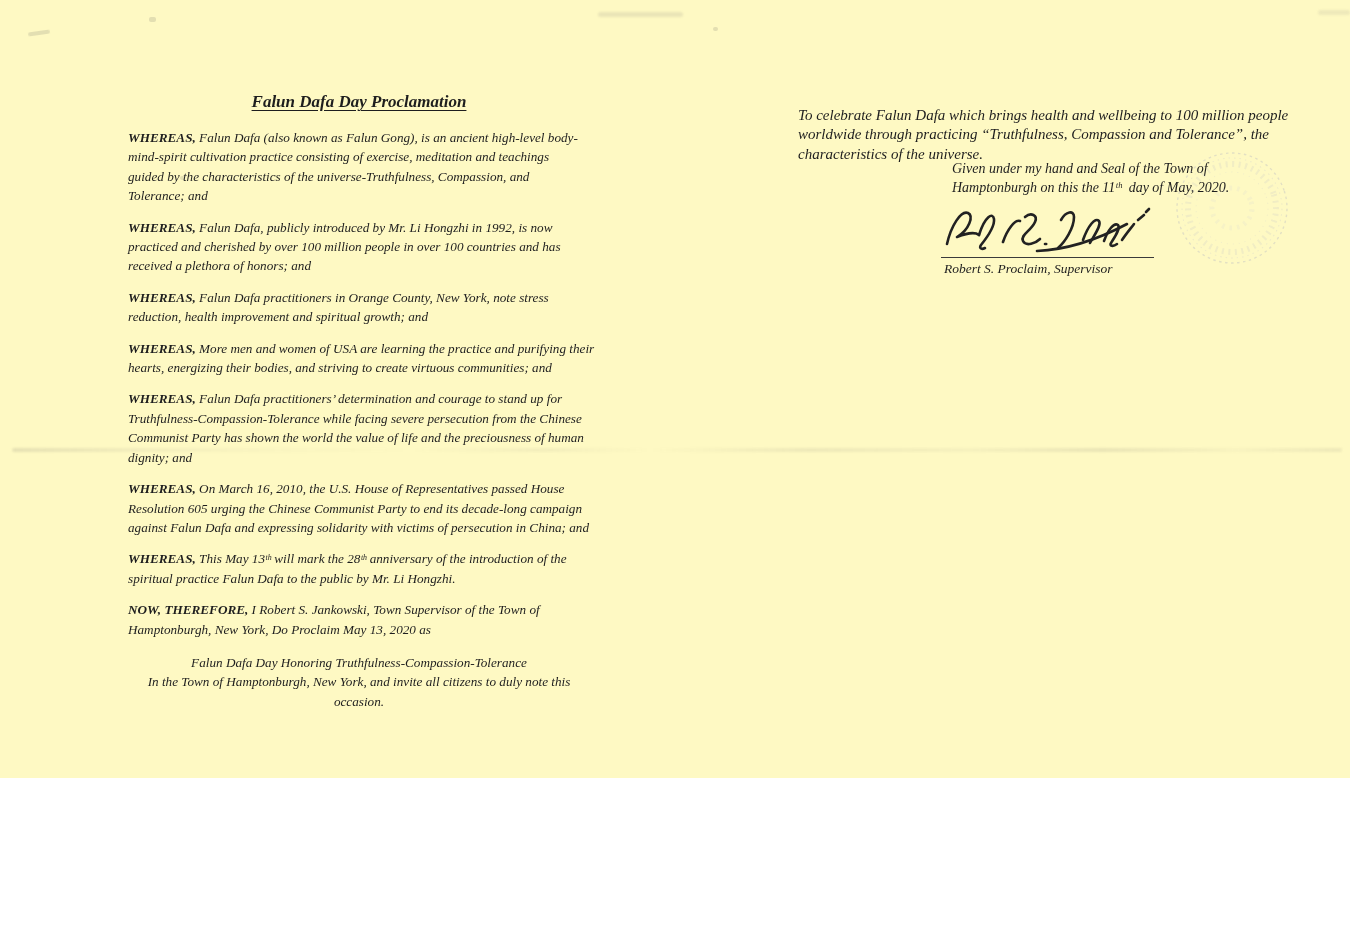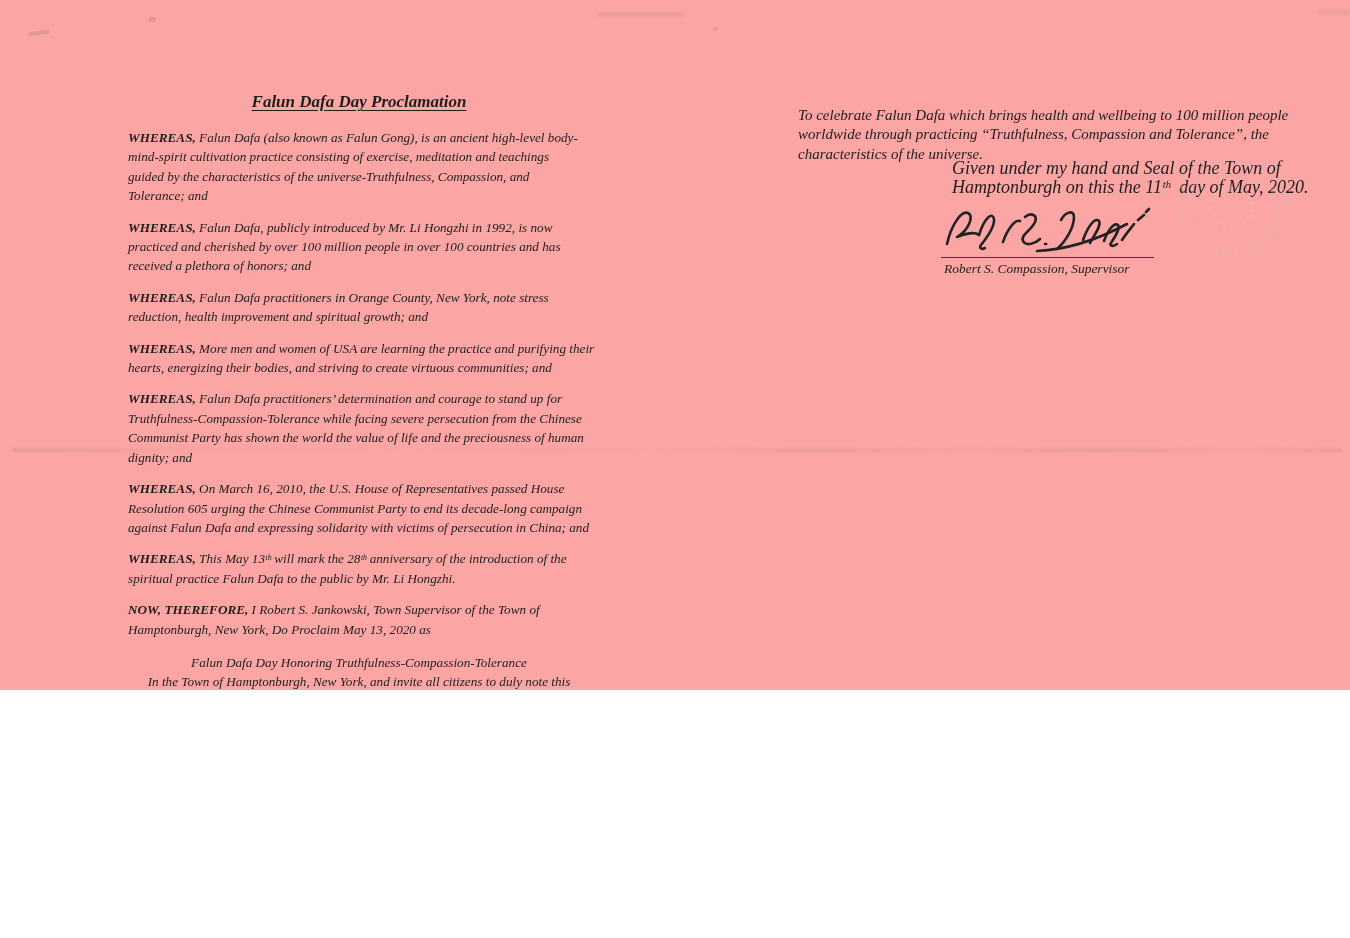--- a/index.html
+++ b/index.html
@@ -1,19 +1,19 @@
 <!DOCTYPE html>
 <html><head>
 <meta charset="utf-8">
 <style>
   html,body{margin:0;padding:0;background:#ffffff;}
   .page{
     position:relative;
-    width:1350px;height:690px;
-    background:#fca5a5;
+    width:1350px;height:778px;
+    background:#fef9c3;
     overflow:hidden;
     font-family:"Liberation Serif","DejaVu Serif",serif;
     font-style:italic;
     color:#1e1e1e;
   }
   
   .left-col{position:absolute;left:112px;top:92px;width:508px;}
   .doc-title{
     font-size:17px;font-weight:bold;text-align:center;
     margin:0 14px 16px 0;
@@ -31,21 +31,21 @@
     font-size:13.2px;line-height:19.4px;text-align:center;
     white-space:pre;margin:0 14px 0 0;
   }
   
   .intro{
     position:absolute;left:782px;top:90px;width:480px;
     font-size:15px;line-height:19.4px;white-space:pre;margin:16px;
   }
   .attest{
     position:absolute;left:952px;top:159px;
-    font-size:18px;line-height:19.4px;white-space:pre;
+    font-size:14px;line-height:19.4px;white-space:pre;
   }
   .signature-svg{position:absolute;left:941px;top:203px;}
   .sig-line{position:absolute;left:941px;top:257px;width:213px;border-top:1.3px solid #3a3a3a;}
   .sig-name{position:absolute;left:944px;top:261px;font-size:13.5px;}
   .seal-svg{position:absolute;left:1171px;top:147px;opacity:0.85;}
   
   .streak-mid{
     position:absolute;left:12px;top:448px;width:1330px;height:4px;
     border-radius:2px;filter:blur(1px);
     background:linear-gradient(90deg,
@@ -130,21 +130,21 @@
       <path d="M120,17 C125,8 133,7 133,14 C133,25 124,39 117,45"></path>
       <path d="M96,48 C120,47 152,39 186,21"></path>
       <path d="M142,37 C147,23 154,14 158,18 C161,22 152,34 149,40"></path>
       <path d="M163,38 C167,27 173,19 177,22 C180,25 173,35 170,40 C168,43 172,44 176,41"></path>
       <path d="M181,37 C185,31 190,25 193,21"></path>
       <path d="M197,17 l6,-5"></path>
       <path d="M205,9 l3,-3"></path>
     </g>
   </svg>
   <div class="sig-line"></div>
-  <div class="sig-name">Robert S. Compassion, Supervisor</div>
+  <div class="sig-name">Robert S. Proclaim, Supervisor</div>
 
   <svg class="seal-svg" width="122" height="122" viewBox="0 0 122 122" fill="none">
     <g transform="rotate(-18 61 61)">
       <circle cx="61" cy="61" r="55" stroke="#c3c3c3" stroke-width="1.4" stroke-dasharray="2.5 3.5" opacity="0.55"></circle>
       <circle cx="61" cy="61" r="50" stroke="#cccccc" stroke-width="1" stroke-dasharray="1.5 4" opacity="0.4"></circle>
       <circle cx="61" cy="61" r="44" stroke="#c6c6c6" stroke-width="6" stroke-dasharray="2 4.5" opacity="0.28"></circle>
       <circle cx="61" cy="61" r="36" stroke="#cfcfcf" stroke-width="1" stroke-dasharray="1 5" opacity="0.35"></circle>
       <circle cx="61" cy="61" r="20" stroke="#d2d2d2" stroke-width="5" stroke-dasharray="2.5 5" opacity="0.22"></circle>
     </g>
   </svg>

